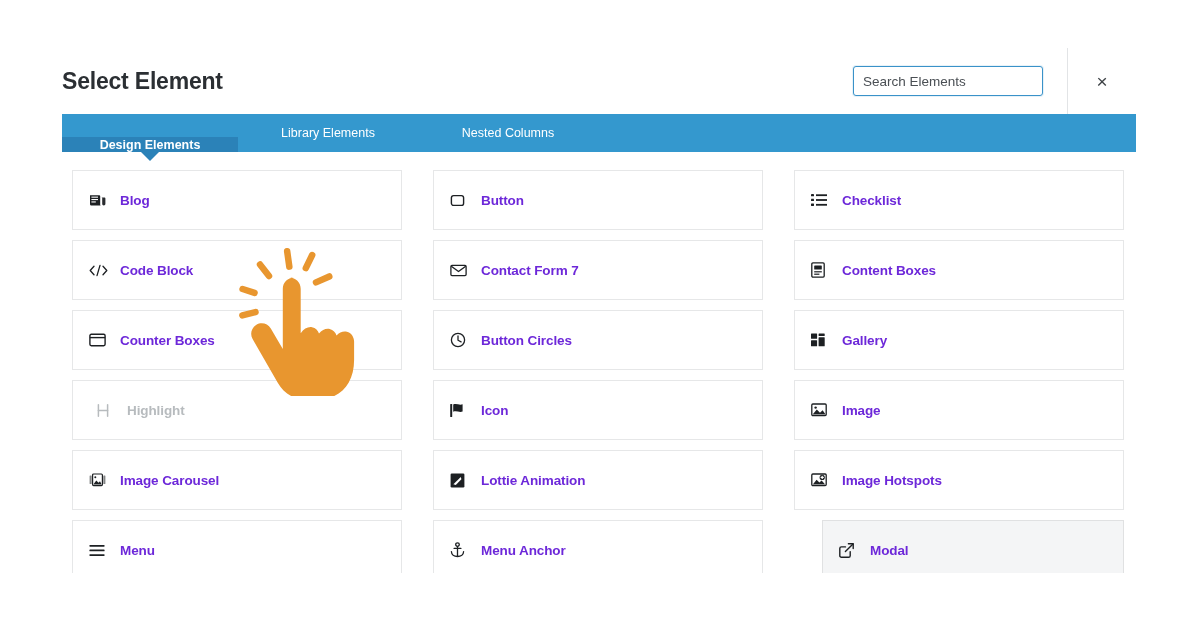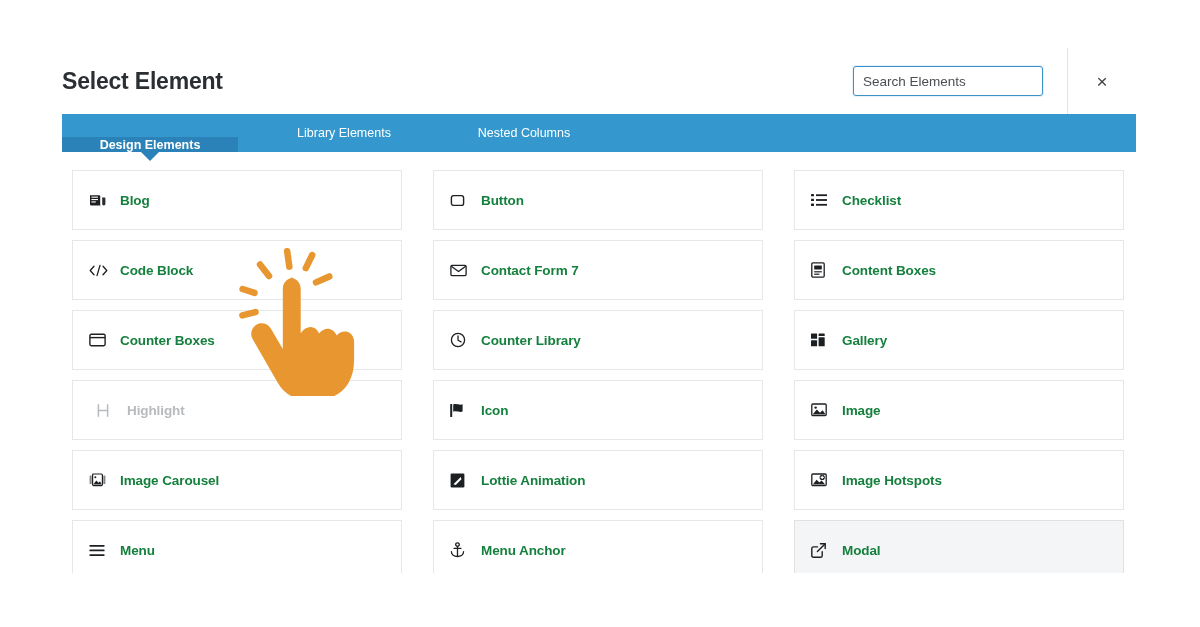--- a/index.html
+++ b/index.html
@@ -106,21 +106,21 @@
     align-items: center;
     justify-content: center;
     color: #ffffff;
     font-size: 12.5px;
     cursor: pointer;
     position: relative;
     padding: 0 10px;
     white-space: nowrap;
   }
   .tab.tab-design  { width: 156px; margin-top: 23px; }
-  .tab.tab-library { width: 160px; margin-left: 16px; }
+  .tab.tab-library { width: 160px; }
   .tab.tab-nested  { width: 160px; }
   .tab.active {
     background: #2b82b8;
     font-weight: bold;
   }
   .tab.active .tab-caret {
     position: absolute;
     bottom: -9px;
     left: 50%;
     transform: translateX(-50%);
@@ -154,20 +154,21 @@
     background: #ffffff;
     display: flex;
     align-items: center;
     padding: 0 16px;
     box-sizing: border-box;
     cursor: pointer;
   }
   .element-card.hovered {
     background: #f4f5f6;
     border-color: #e0e1e2;
+    margin-left: 28px;
   }
   .element-card.disabled {
     cursor: default;
     padding-left: 23px;
   }
   .element-card.disabled .card-label,
   .element-card.disabled .card-icon {
     color: #b7bbbe;
   }
   .card-icon {
@@ -177,21 +178,21 @@
     color: #1d2023;
     display: flex;
     align-items: center;
     justify-content: flex-start;
     flex: 0 0 auto;
   }
   .card-icon svg { display: block; }
   .card-label {
     font-size: 13.5px;
     font-weight: bold;
-    color: #15803d;
+    color: #6d28d9;
     letter-spacing: -0.1px;
   }
 
   
   .cursor-graphic {
     position: absolute;
     left: 228px;
     top: 244px;
     width: 152px;
     height: 152px;
@@ -301,21 +302,21 @@
           </span>
           <span class="card-label">Counter Boxes</span>
         </div>
         <div class="element-card">
           <span class="card-icon">
             <svg width="16" height="16" viewBox="0 0 16 16" fill="none" stroke="currentColor" stroke-width="1.3">
               <circle cx="8" cy="8" r="6.6"></circle>
               <polyline points="8,3.9 8,8.2 11.1,9.9" stroke-linecap="round"></polyline>
             </svg>
           </span>
-          <span class="card-label">Counter Library</span>
+          <span class="card-label">Button Circles</span>
         </div>
         <div class="element-card">
           <span class="card-icon">
             <svg width="15" height="14" viewBox="0 0 15 14" fill="currentColor">
               <rect x="0" y="0.6" width="6.1" height="5.2" rx="0.5"></rect>
               <rect x="7.6" y="0.6" width="6.1" height="2.3" rx="0.5"></rect>
               <rect x="7.6" y="4.3" width="6.1" height="8.9" rx="0.5"></rect>
               <rect x="0" y="7.3" width="6.1" height="5.9" rx="0.5"></rect>
             </svg>
           </span>

